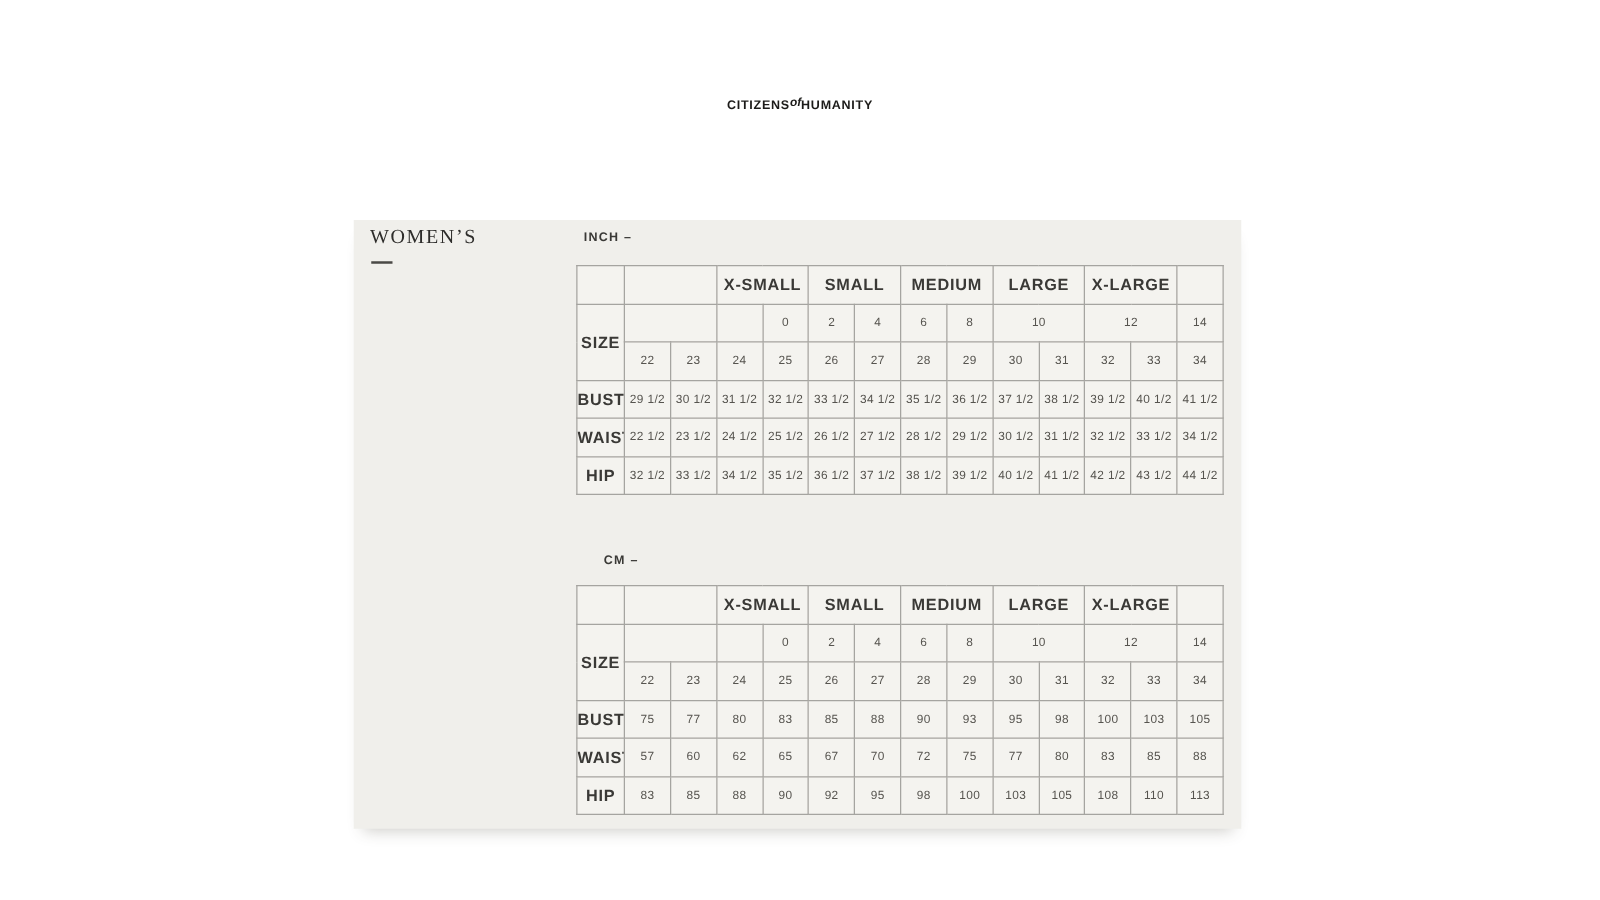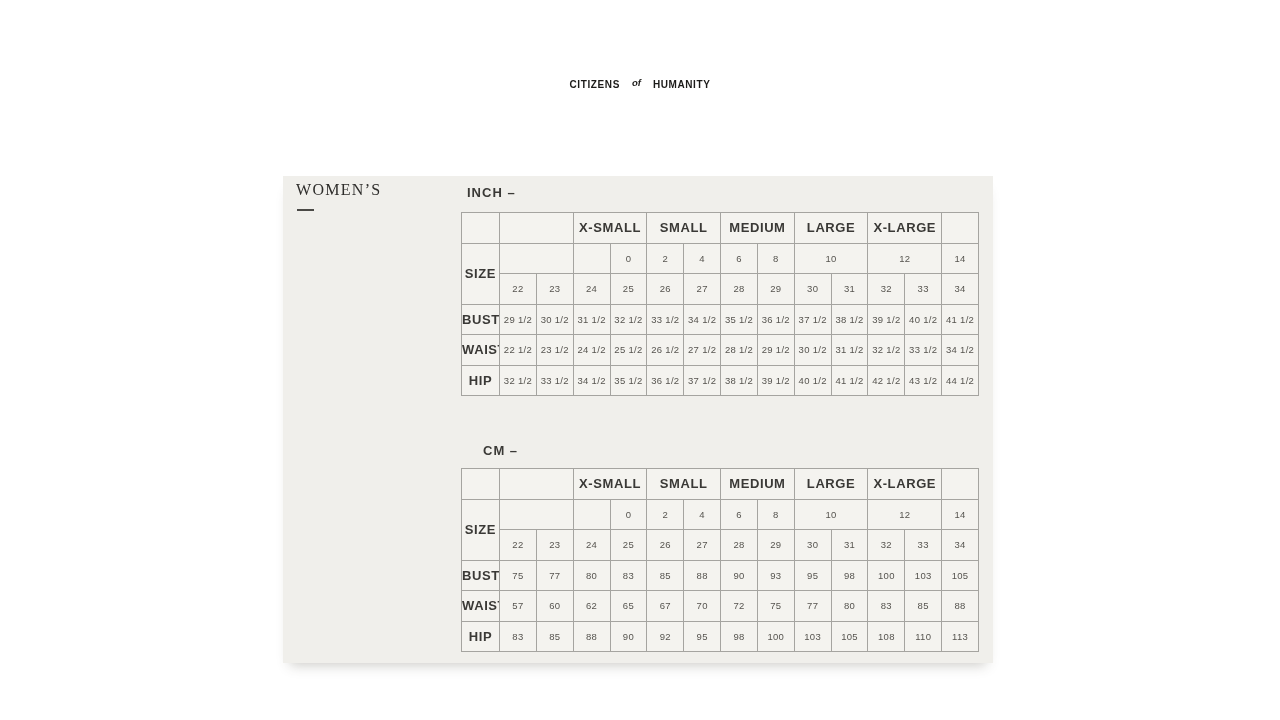--- a/index.html
+++ b/index.html
@@ -25,21 +25,21 @@
     font-weight: bold;
     font-size: 10px;
     letter-spacing: 0.6px;
   }
   .logo .of {
     font-size: 9.5px;
     font-style: italic;
     font-weight: bold;
     position: relative;
     top: -2px;
-    margin: 0 12px;
+    margin: 0 0;
   }
 
   
   .panel {
     position: absolute;
     left: 283px;
     top: 176px;
     width: 710px;
     height: 487px;
     background: var(--panel-bg, #f0efeb);
@@ -59,21 +59,21 @@
     position: absolute;
     left: 14px;
     top: 33px;
     width: 17px;
     height: 2px;
     background: #4a4946;
   }
 
   .section-label {
     position: absolute;
-    font-size: 13px;
+    font-size: 10px;
     font-weight: bold;
     letter-spacing: 1px;
     color: var(--label-text, #3a3936);
   }
 
   table.size-table {
     position: absolute;
     width: 518px;
     border-collapse: collapse;
     table-layout: fixed;

